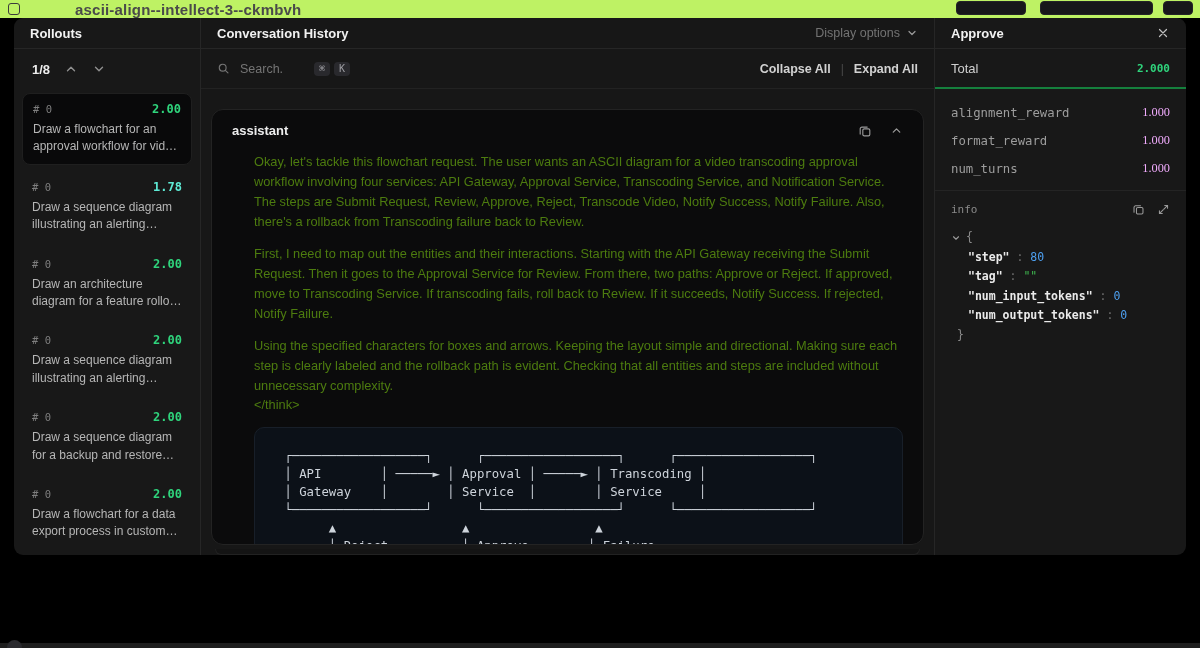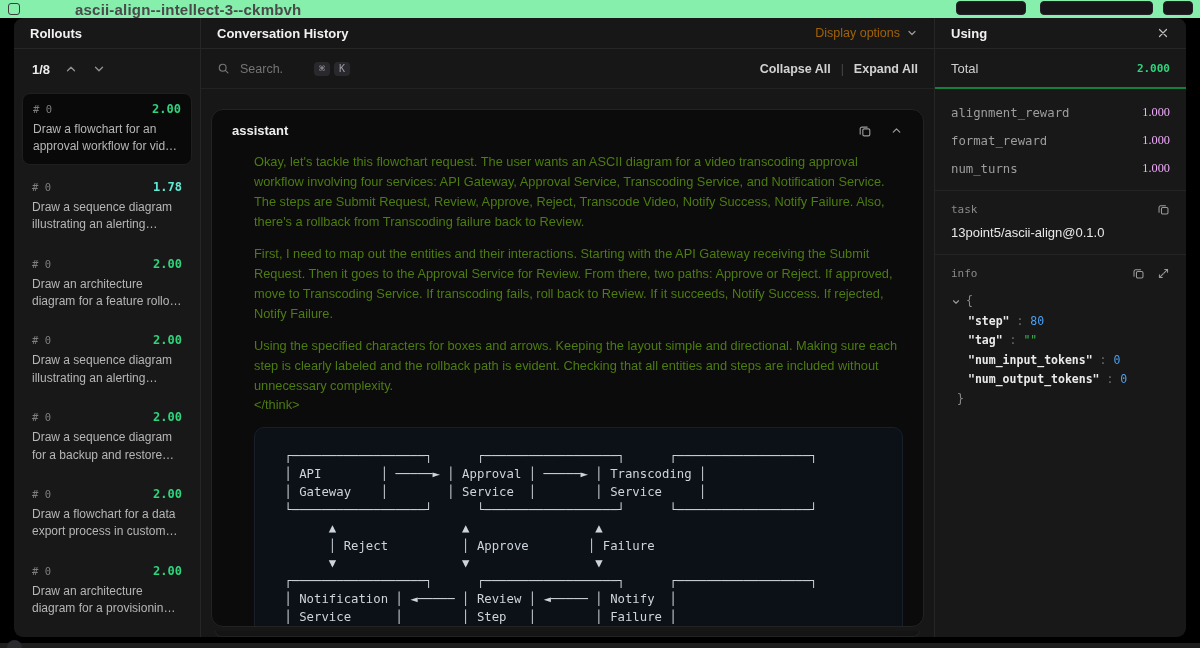--- a/index.html
+++ b/index.html
@@ -1,28 +1,28 @@
 <!DOCTYPE html>
 <html><head>
 <meta charset="utf-8">
 <style>
   * { box-sizing: border-box; margin: 0; padding: 0; }
   html,body { width:1200px; height:648px; overflow:hidden; background:#000; font-family:"Liberation Sans","DejaVu Sans",sans-serif; }
   .mono { font-family:"DejaVu Sans Mono",monospace; }
 
   
-  .topbar { position:absolute; left:0; top:0; width:1200px; height:18px; background:#86efac; }
+  .topbar { position:absolute; left:0; top:0; width:1200px; height:18px; background:#bef264; }
   .topbar-logo { position:absolute; left:8px; top:3px; width:12px; height:12px; border:1px solid #3c3c3c; border-radius:3px; }
   .topbar-title { position:absolute; left:75px; top:1px; font-size:15px; font-weight:bold; color:#4a4a4a; letter-spacing:.2px; white-space:nowrap; }
   .topbar-btn { position:absolute; top:1px; height:14px; background:#17171a; border:1px solid #232327; border-radius:4px; }
   .bottom-strip { position:absolute; left:0; bottom:0; width:1200px; height:5px; background:#1e1e1e; }
   .bottom-avatar { position:absolute; left:7px; bottom:-7px; width:15px; height:15px; border-radius:50%; background:#2a2a2e; }
 
   
-  .modal { position:absolute; left:14px; top:18px; width:1172px; height:619px; background:#181818; border-radius:9px; overflow:hidden;
+  .modal { position:absolute; left:14px; top:18px; width:1172px; height:537px; background:#181818; border-radius:9px; overflow:hidden;
            display:grid; grid-template-columns:186px 1fr 251px; }
   .col { display:flex; flex-direction:column; min-width:0; overflow:hidden; }
   .col-mid { background:#171717; border-left:1px solid #262626; border-right:1px solid #262626; }
   .panel-head { flex:0 0 31px; display:flex; align-items:center; padding:0 16px; border-bottom:1px solid #262626; }
   .panel-title { font-size:13px; font-weight:bold; color:#f2f2f2; }
   .spacer { flex:1; }
   .icon { display:inline-flex; align-items:center; justify-content:center; color:#9a9a9a; }
   .icon svg { display:block; }
 
   
@@ -31,21 +31,21 @@
   .pager-btn { color:#8f8f8f; cursor:pointer; }
   .rollout-list { flex:1; padding:4px 8px 8px; display:flex; flex-direction:column; gap:7px; overflow:hidden; }
   .rollout-item { padding:8px 10px; border-radius:8px; }
   .rollout-item.selected { background:#09090a; border:1px solid #1f1f1f; }
   .ri-head { display:flex; align-items:center; margin-bottom:5px; }
   .ri-index { font-family:"DejaVu Sans Mono",monospace; font-size:10.5px; color:#7f7f7f; }
   .ri-reward { margin-left:auto; font-family:"DejaVu Sans Mono",monospace; font-size:12px; font-weight:bold; }
   .ri-prompt { font-size:12px; line-height:1.45; color:#b6b6b6; display:-webkit-box; -webkit-line-clamp:2; -webkit-box-orient:vertical; overflow:hidden; }
 
   
-  .head-right { display:flex; align-items:center; gap:6px; color:#a16207; font-size:12.5px; cursor:pointer; }
+  .head-right { display:flex; align-items:center; gap:6px; color:#737373; font-size:12.5px; cursor:pointer; }
   .search-row { flex:0 0 40px; display:flex; align-items:center; padding:0 16px; border-bottom:1px solid #222; }
   .search-input { background:transparent; border:none; outline:none; width:70px; margin-left:10px; font-size:12.5px; color:#bbb; font-family:inherit; }
   .search-input::placeholder { color:#757575; }
   .kbd { font-size:10px; color:#9c9ca1; background:#29292d; border-radius:4px; padding:2px 5px; margin-left:4px; line-height:1; }
   .link-btn { font-size:12.5px; font-weight:bold; color:#d2d2d2; cursor:pointer; white-space:nowrap; }
   .link-sep { color:#4a4a4a; margin:0 10px; font-size:12px; }
   .mid-content { flex:1; display:flex; flex-direction:column; padding:20px 10px 0; overflow:hidden; min-height:0; }
   .msg-card { background:#0b0b0c; border:1px solid #232323; border-radius:12px; overflow:hidden; min-height:0; flex:0 1 auto; }
   .msg-head { display:flex; align-items:center; padding:13px 20px 8px; }
   .msg-role { font-size:13px; font-weight:bold; color:#ededed; }
@@ -241,21 +241,21 @@
  └──────────────────┘      └──────────────────┘      └──────────────────┘</pre>
           </div>
         </div>
       </div>
       <div class="next-stub"></div>
     </div>
   </div>
 
   <div class="col">
     <div class="panel-head">
-      <span class="panel-title">Using</span>
+      <span class="panel-title">Approve</span>
       <span class="spacer"></span>
       <span class="icon">
         <svg width="14" height="14" viewBox="0 0 16 16">
             <path d="M4 4l8 8M12 4l-8 8" stroke="#c0c0c0" stroke-width="1.4" stroke-linecap="round"></path>
           </svg>
       </span>
     </div>
     <div class="total-row">
       <span class="total-label">Total</span>
       <span class="total-value" id="total-value" style="color: rgb(47, 212, 124);">2.000</span>
@@ -269,34 +269,20 @@
   <div class="metric-row">
     <span class="metric-name">format_reward</span>
     <span class="metric-value">1.000</span>
   </div>
 
   <div class="metric-row">
     <span class="metric-name">num_turns</span>
     <span class="metric-value">1.000</span>
   </div>
 </div>
-    <div class="section">
-      <div class="section-head">
-        <span class="section-label">task</span>
-        <span class="section-icons">
-          <span class="icon">
-            <svg width="13" height="13" viewBox="0 0 16 16">
-                <rect x="5.5" y="5.5" width="8" height="8" rx="1.6" stroke="currentColor" stroke-width="1.3" fill="none"></rect>
-                <path d="M10.5 3.5h-6a2 2 0 0 0-2 2v6" stroke="currentColor" stroke-width="1.3" fill="none" stroke-linecap="round"></path>
-              </svg>
-          </span>
-        </span>
-      </div>
-      <div class="task-value">13point5/ascii-align@0.1.0</div>
-    </div>
     <div class="section" style="border-bottom:none">
       <div class="section-head">
         <span class="section-label">info</span>
         <span class="section-icons">
           <span class="icon">
             <svg width="13" height="13" viewBox="0 0 16 16">
                 <rect x="5.5" y="5.5" width="8" height="8" rx="1.6" stroke="currentColor" stroke-width="1.3" fill="none"></rect>
                 <path d="M10.5 3.5h-6a2 2 0 0 0-2 2v6" stroke="currentColor" stroke-width="1.3" fill="none" stroke-linecap="round"></path>
               </svg>
           </span>

